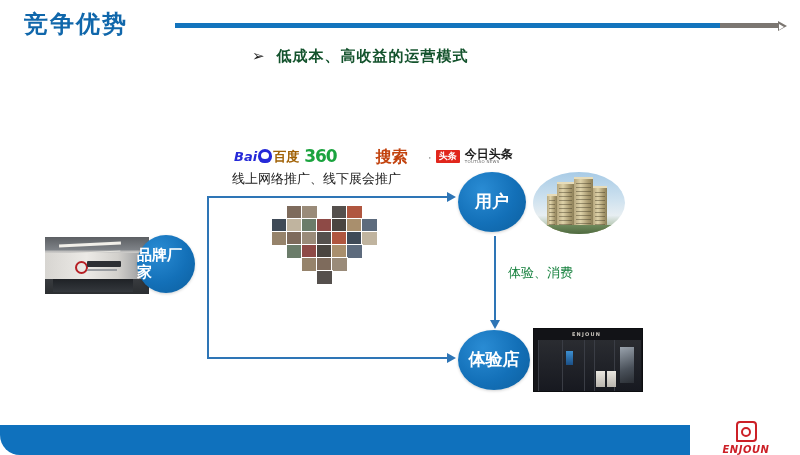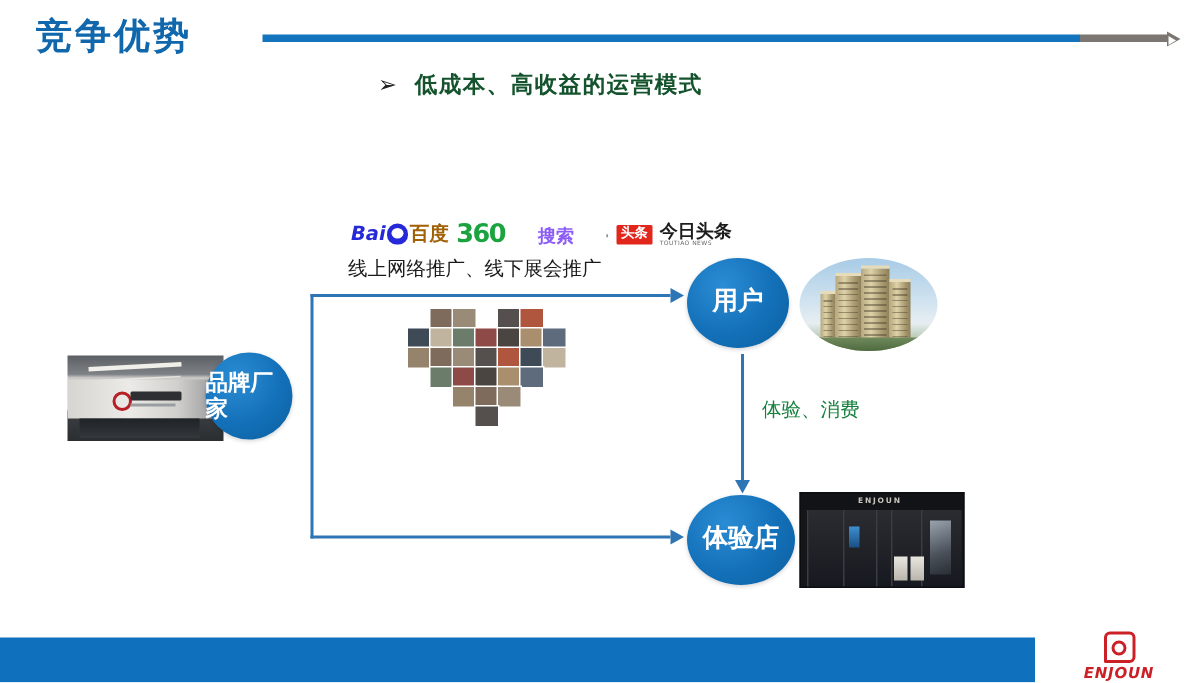--- a/index.html
+++ b/index.html
@@ -9,20 +9,21 @@
   }
   body {
     font-family: "DejaVu Sans", "Liberation Sans", sans-serif;
   }
   #slide {
     position: relative;
     width: 800px;
     height: 455px;
     background: #ffffff;
     overflow: hidden;
+    border-radius: 20px;
   }
 
   
   .slide-title {
     position: absolute;
     left: 24px;
     top: 8px;
     font-size: 24px;
     font-weight: bold;
     color: #1067ab;
@@ -125,21 +126,21 @@
   .logo-baidu .du { color: #a16207; }
   .logo-360 {
     display: flex;
     align-items: baseline;
     font-size: 17px;
     font-weight: bold;
     line-height: 1;
     gap: 21px;
   }
   .logo-360 .num { color: #1aa33e; letter-spacing: -1px; }
-  .logo-360 .ss { color: #8b5cf6; font-size: 12px; margin-left: 1px; }
+  .logo-360 .ss { color: #c2410c; font-size: 16px; margin-left: 18px; }
   .logo-360 .tm { color: #6f6f6f; font-size: 7px; }
   .logo-tt-box {
     background: #e1261c;
     color: #ffffff;
     font-size: 9px;
     font-weight: bold;
     padding: 2px 3px;
     line-height: 1;
     border-radius: 1px;
   }

